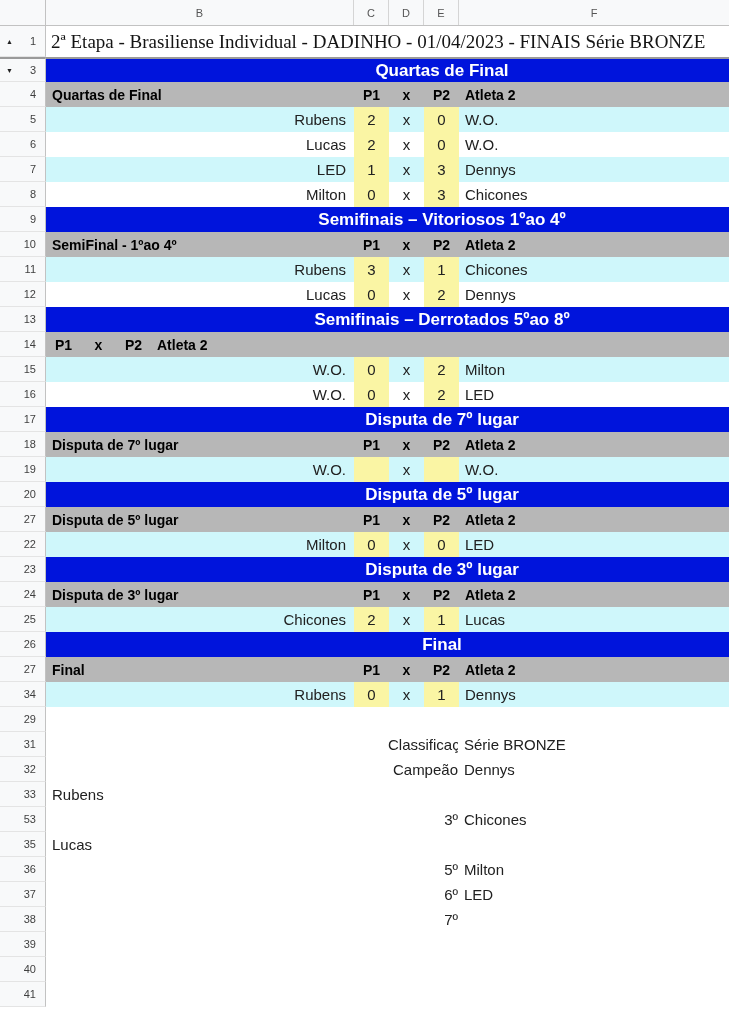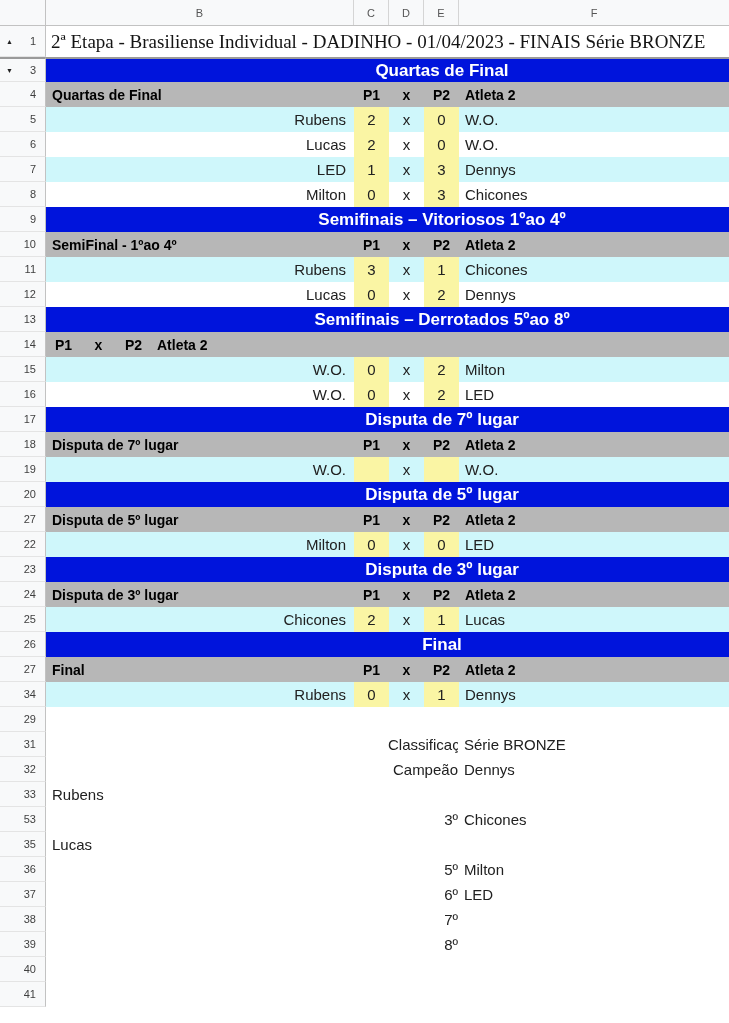--- a/index.html
+++ b/index.html
@@ -534,21 +534,20 @@
           </div>
         </div>
       </div>
       <div class="row">
         <div class="gut">
           <span class="marker"></span>
           <span>39</span>
         </div>
         <div class="cnt">
           <div class="band classr bg-white">
-            <div class="cell clabel">8º</div>
             <div class="cell cF"></div>
           </div>
         </div>
       </div>
       <div class="row">
         <div class="gut">
           <span class="marker"></span>
           <span>40</span>
         </div>
         <div class="cnt">

